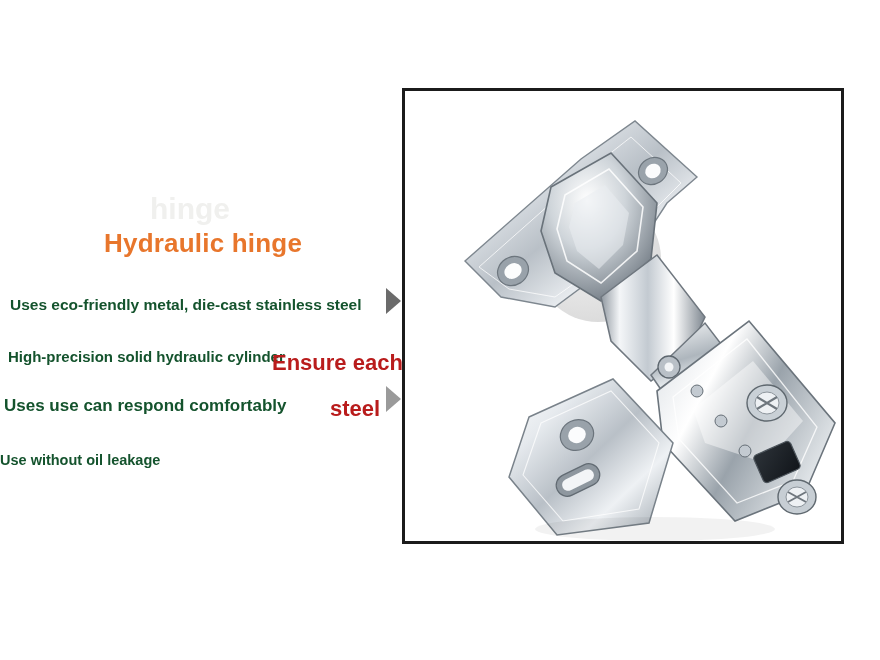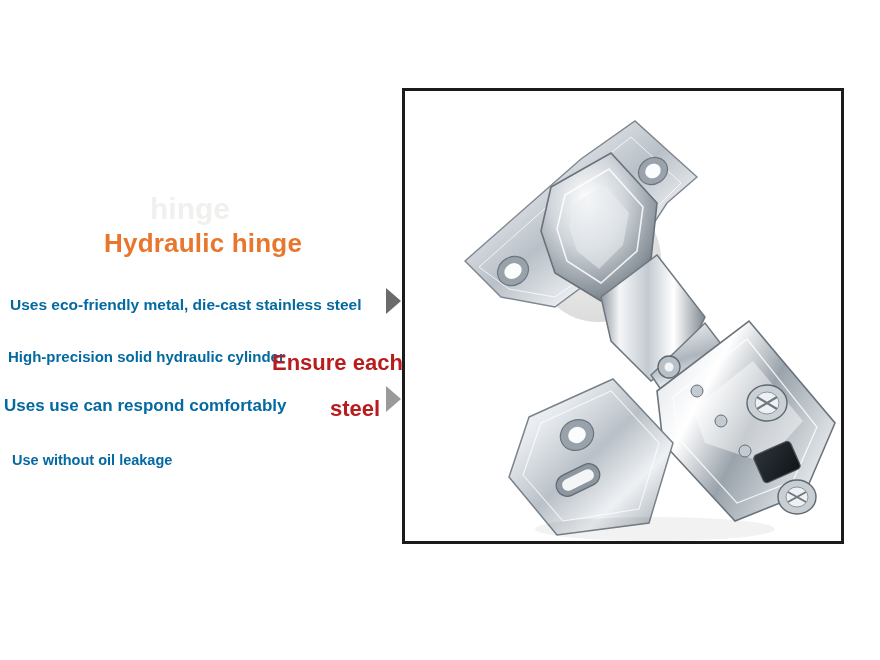--- a/index.html
+++ b/index.html
@@ -32,42 +32,42 @@
     font-size: 26px;
     font-weight: bold;
     color: #e8762c;
     letter-spacing: 0.2px;
     white-space: nowrap;
   }
 
   .feature {
     position: absolute;
     white-space: nowrap;
-    color: #0369a1;
+    color: #14532d;
   }
   .feature-1 {
     left: 10px;
     top: 296px;
     font-size: 15.5px;
     font-weight: bold;
   }
   .feature-2 {
     left: 8px;
     top: 348px;
     font-size: 15px;
     font-weight: bold;
   }
   .feature-3 {
     left: 4px;
     top: 396px;
     font-size: 17px;
     font-weight: bold;
   }
   .feature-4 {
-    left: 12px;
+    left: 0;
     top: 452px;
     font-size: 14.5px;
     font-weight: bold;
   }
 
   
   .overlay-phrase {
     position: absolute;
     font-weight: bold;
     color: #b91c1c;

